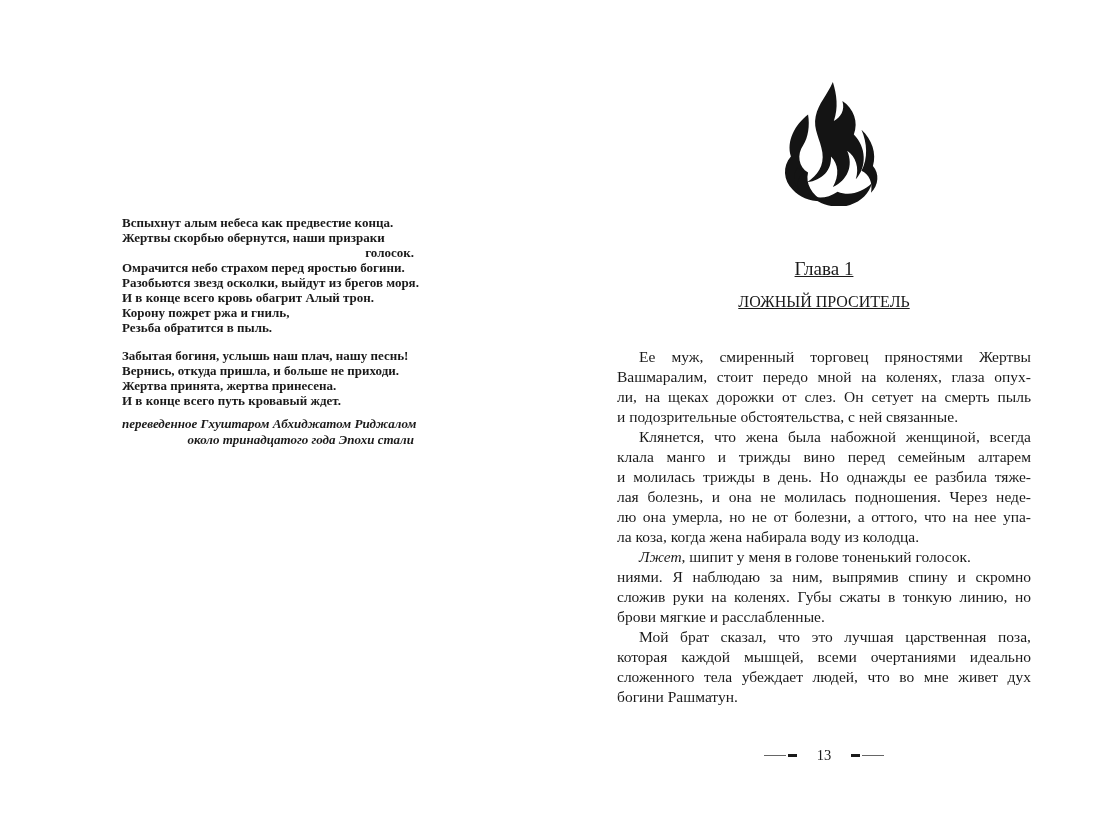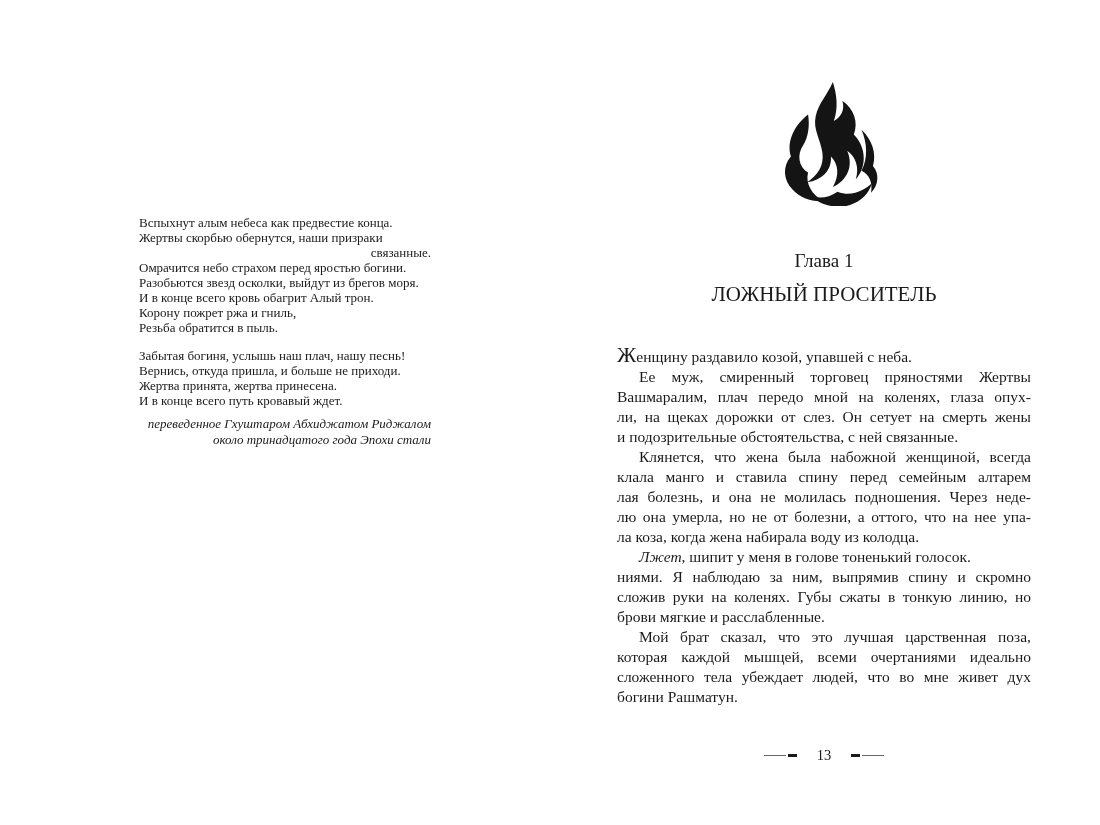--- a/index.html
+++ b/index.html
@@ -4,32 +4,32 @@
 <style>
   html,body{margin:0;padding:0;}
   body{
     width:1100px;height:825px;background:#ffffff;
     font-family:"Liberation Serif","DejaVu Serif",serif;
     color:#1a1a1a;
   }
   .screen{position:relative;width:1100px;height:825px;background:#fff;overflow:hidden;}
 
   
-  .poem{position:absolute;left:139px;top:215px;width:292px;font-size:13px;line-height:15px;}
+  .poem{position:absolute;left:122px;top:215px;width:292px;font-size:13px;line-height:15px;font-weight:bold;}
   .poem .pline{white-space:nowrap;}
   .poem .pline.right{text-align:right;}
   .stanza2{margin-top:13px;}
   .attribution{margin-top:8px;font-style:italic;text-align:right;font-size:13px;line-height:15.5px;}
   .attribution .aline{white-space:nowrap;}
 
   
   .flame{position:absolute;left:772px;top:82px;width:116px;height:124px;}
-  .chapter-head{position:absolute;left:617px;top:249px;width:414px;text-align:center;}
+  .chapter-head{position:absolute;left:617px;top:257px;width:414px;text-align:center;text-decoration:underline;}
   .chapter-label{font-size:19px;line-height:23px;}
-  .chapter-title{font-size:21px;line-height:24px;margin-top:10px;}
+  .chapter-title{font-size:16px;line-height:24px;margin-top:10px;}
 
   .body-text{position:absolute;left:617px;top:347px;width:414px;font-size:15.5px;line-height:20px;}
   .body-text .line{min-height:20px;}
   .body-text .line.jst{text-align:justify;text-align-last:justify;}
   .body-text .line.ind{text-indent:22px;}
   .opener-char{font-size:21.5px;line-height:0;}
 
   .page-footer{
     position:absolute;left:617px;top:746px;width:414px;
     display:flex;align-items:center;justify-content:center;gap:20px;
@@ -41,21 +41,21 @@
 </style>
 </head>
 <body>
 
 <div class="screen">
 
   <div class="poem">
     <div>
         <div class="pline">Вспыхнут алым небеса как предвестие конца.</div>
         <div class="pline">Жертвы скорбью обернутся, наши призраки</div>
-        <div class="pline right">связанные.</div>
+        <div class="pline right">голосок.</div>
         <div class="pline">Омрачится небо страхом перед яростью богини.</div>
         <div class="pline">Разобьются звезд осколки, выйдут из брегов моря.</div>
         <div class="pline">И в конце всего кровь обагрит Алый трон.</div>
         <div class="pline">Корону пожрет ржа и гниль,</div>
         <div class="pline">Резьба обратится в пыль.</div>
       </div>
     <div class="stanza2">
         <div class="pline">Забытая богиня, услышь наш плач, нашу песнь!</div>
         <div class="pline">Вернись, откуда пришла, и больше не приходи.</div>
         <div class="pline">Жертва принята, жертва принесена.</div>
@@ -76,27 +76,27 @@
       <path d="M26 90 C21 97 21 106 27 112 C25 105 27 99 33 95 C30 93 28 92 26 90 Z"></path>
     </g>
   </svg>
 
   <div class="chapter-head">
     <div class="chapter-label">Глава 1</div>
     <div class="chapter-title">ЛОЖНЫЙ ПРОСИТЕЛЬ</div>
   </div>
 
   <div class="body-text">
-      <div class="line"><span class="opener-char">Ж</span>енщину раздавило козой, упавшей с неба.</div>
       <div class="line jst ind">Ее муж, смиренный торговец пряностями Жертвы</div>
-      <div class="line jst">Вашмаралим, плач передо мной на коленях, глаза опух-</div>
-      <div class="line jst">ли, на щеках дорожки от слез. Он сетует на смерть жены</div>
+      <div class="line jst">Вашмаралим, стоит передо мной на коленях, глаза опух-</div>
+      <div class="line jst">ли, на щеках дорожки от слез. Он сетует на смерть пыль</div>
       <div class="line">и подозрительные обстоятельства, с ней связанные.</div>
       <div class="line jst ind">Клянется, что жена была набожной женщиной, всегда</div>
-      <div class="line jst">клала манго и ставила спину перед семейным алтарем</div>
+      <div class="line jst">клала манго и трижды вино перед семейным алтарем</div>
+      <div class="line jst">и молилась трижды в день. Но однажды ее разбила тяже-</div>
       <div class="line jst">лая болезнь, и она не молилась подношения. Через неде-</div>
       <div class="line jst">лю она умерла, но не от болезни, а оттого, что на нее упа-</div>
       <div class="line">ла коза, когда жена набирала воду из колодца.</div>
       <div class="line ind"><em>Лжет</em>, шипит у меня в голове тоненький голосок.</div>
       <div class="line jst">ниями. Я наблюдаю за ним, выпрямив спину и скромно</div>
       <div class="line jst">сложив руки на коленях. Губы сжаты в тонкую линию, но</div>
       <div class="line">брови мягкие и расслабленные.</div>
       <div class="line jst ind">Мой брат сказал, что это лучшая царственная поза,</div>
       <div class="line jst">которая каждой мышцей, всеми очертаниями идеально</div>
       <div class="line jst">сложенного тела убеждает людей, что во мне живет дух</div>

